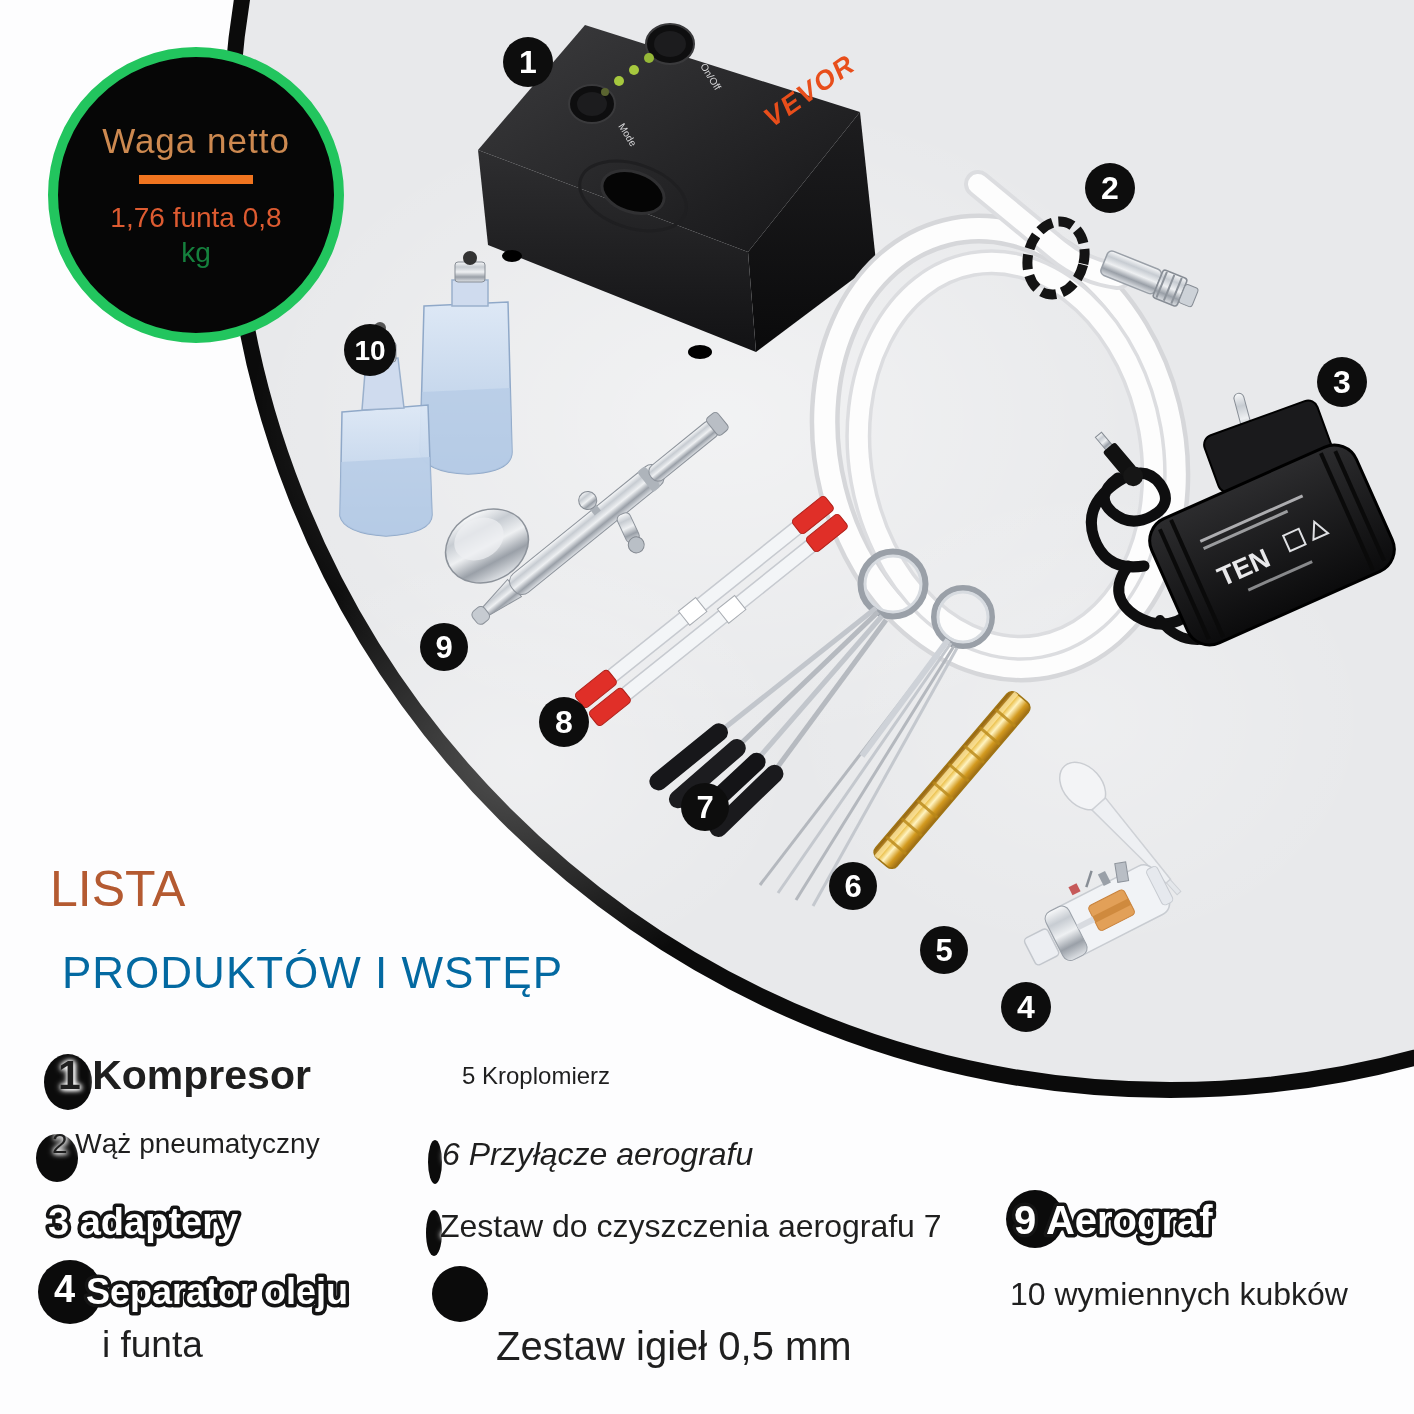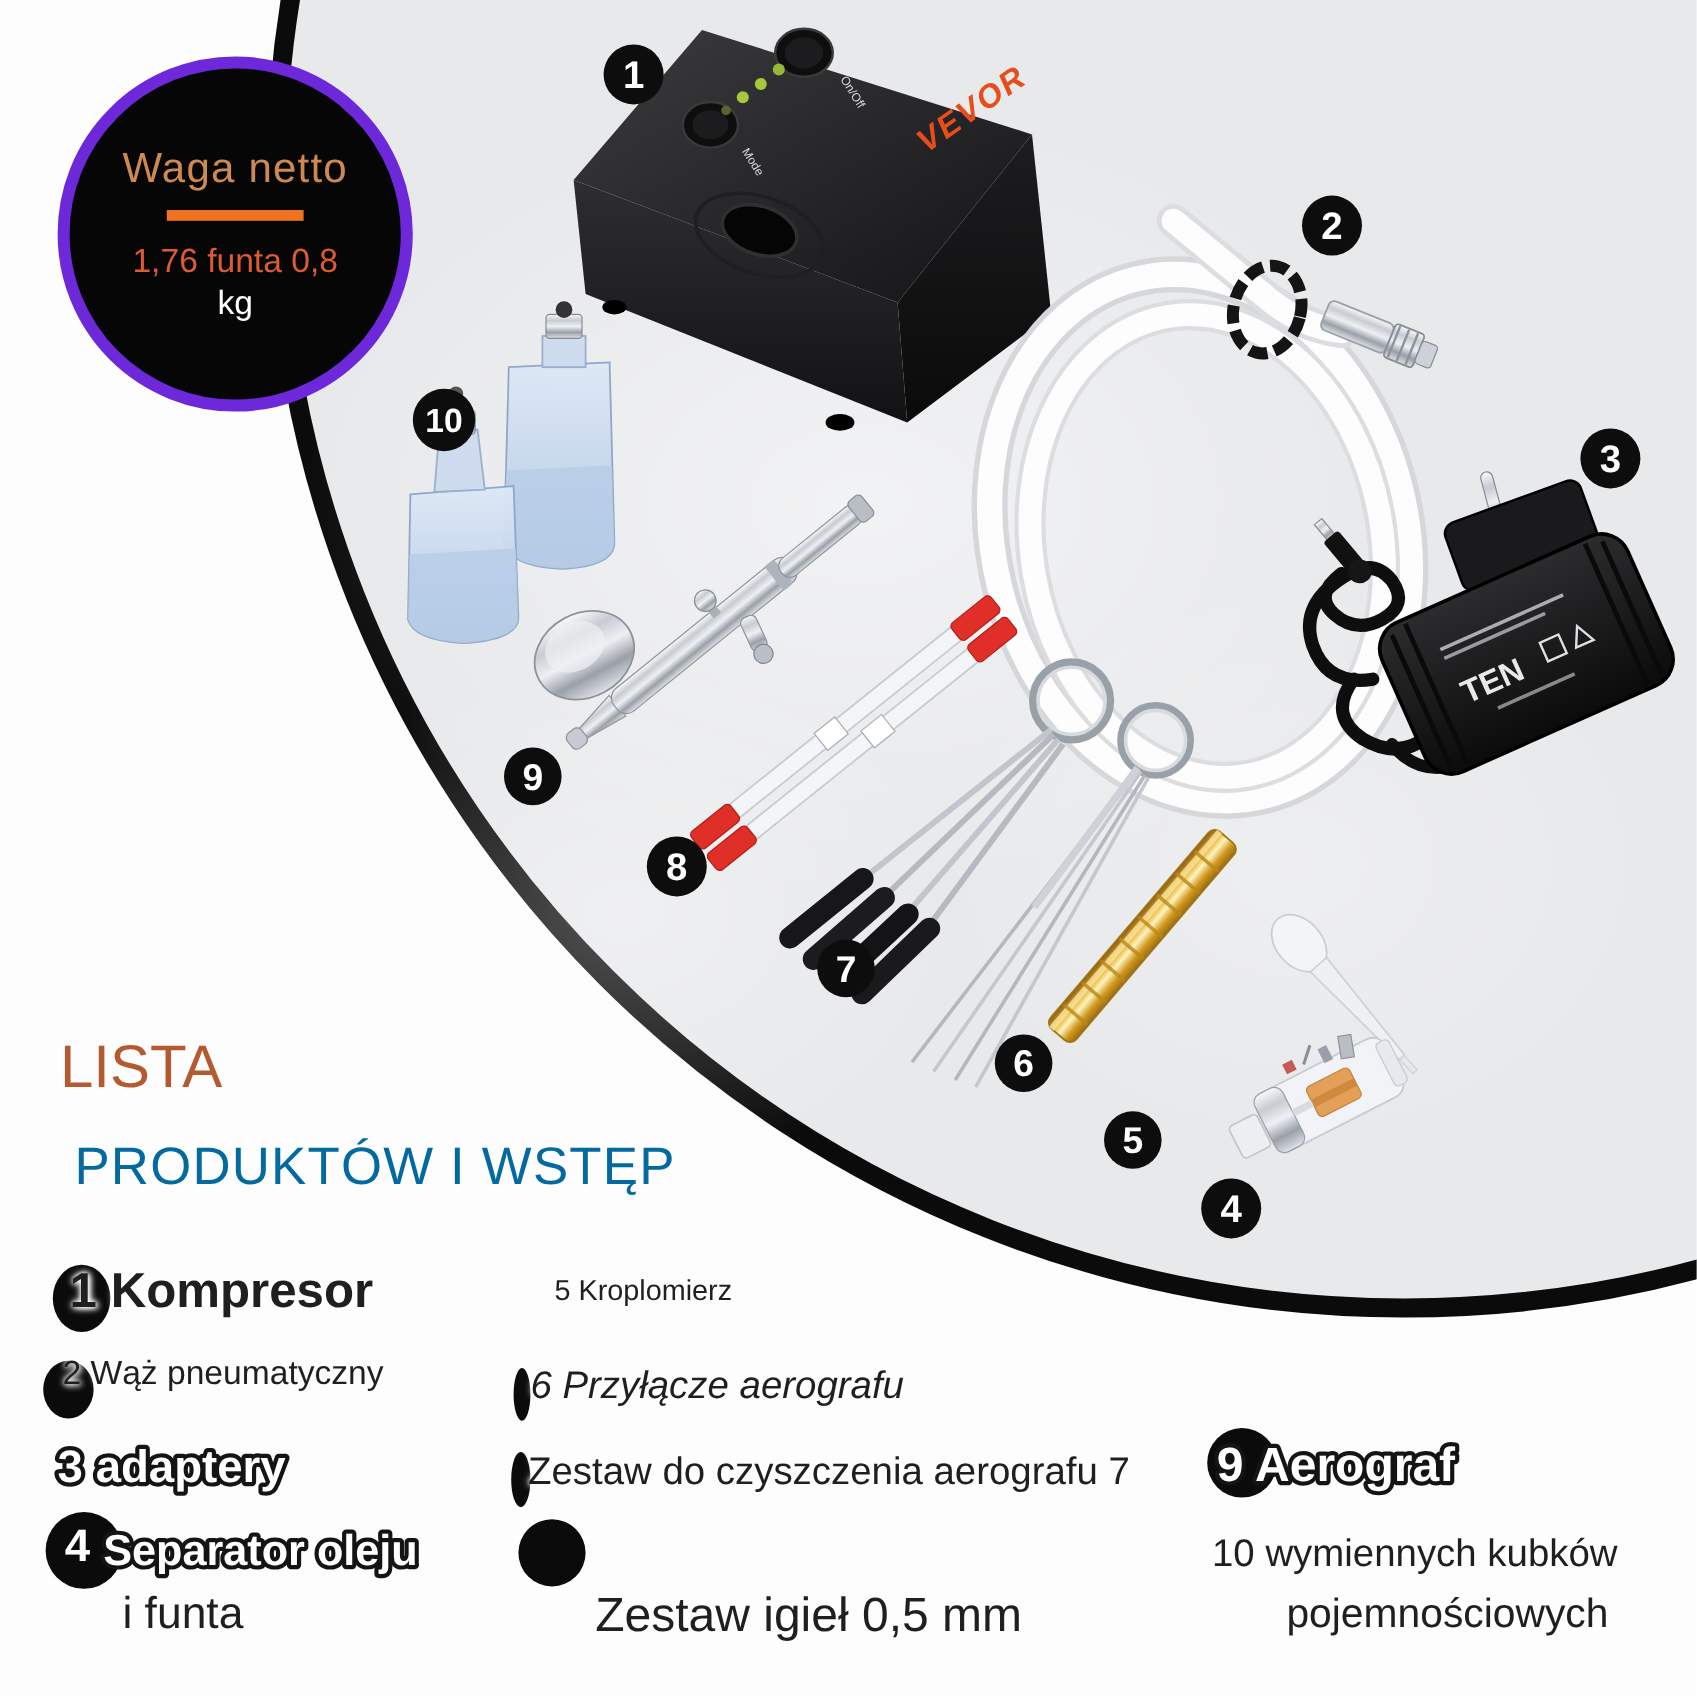--- a/index.html
+++ b/index.html
@@ -3,26 +3,26 @@
 <meta charset="utf-8">
 <style>
   html,body{margin:0;padding:0;background:#ffffff;}
   .stage{position:relative;width:1414px;height:1414px;background:#fdfdfe;overflow:hidden;
          font-family:"Liberation Sans", sans-serif;}
   .scene{position:absolute;left:0;top:0;}
   svg text{font-family:"Liberation Sans", sans-serif;}
 
   
   .weight-badge{position:absolute;left:48px;top:47px;width:296px;height:296px;border-radius:50%;
-    background:#060606;border:10px solid #6d28d9;box-sizing:border-box;z-index:6;
+    background:#060606;border:10px solid #22c55e;box-sizing:border-box;z-index:6;
     display:flex;flex-direction:column;align-items:center;justify-content:center;text-align:center;}
   .weight-title{font-size:35px;color:#cd8950;letter-spacing:1px;}
   .weight-divider{width:114px;height:9px;background:#f0741f;margin:14px 0 18px 0;}
   .weight-line1{font-size:28px;color:#dd5b31;}
-  .weight-line2{font-size:28px;color:#ffffff;margin-top:3px;}
+  .weight-line2{font-size:28px;color:#15803d;margin-top:3px;}
 
   
   .heading1{position:absolute;left:50px;top:860px;font-size:50px;color:#b45a31;z-index:5;}
   .heading2{position:absolute;left:62px;top:948px;font-size:44px;color:#0369a1;z-index:5;letter-spacing:1px;}
 
   .li{position:absolute;z-index:5;color:#1f1f1f;white-space:nowrap;}
   .blob{position:absolute;background:#0b0b0b;border-radius:50%;}
   .halo{position:relative;text-shadow:0 0 4px #fff,0 0 7px #fff,2px 1px 5px #fff;}
   .plain{position:relative;}
   .outline-svg{position:absolute;overflow:visible;}
@@ -364,16 +364,15 @@
 
 <div class="li" style="left:1006px;top:1186px;width:340px;height:70px;">
   <span class="blob" style="left:0;top:4px;width:58px;height:58px;"></span>
   <svg class="outline-svg" style="left:8px;top:0;" width="300" height="68">
     <text x="0" y="48" font-size="40">9 Aerograf</text>
   </svg>
 </div>
 
 <div class="li" style="left:1010px;top:1276px;width:380px;height:110px;">
   <span class="plain" style="font-size:32px;">10 wymiennych kubków</span>
-  <span class="plain" style="position:absolute;left:62px;top:50px;font-size:34px;">pojemnościowych</span>
 </div>
 
 </div>
 
 </body></html>

